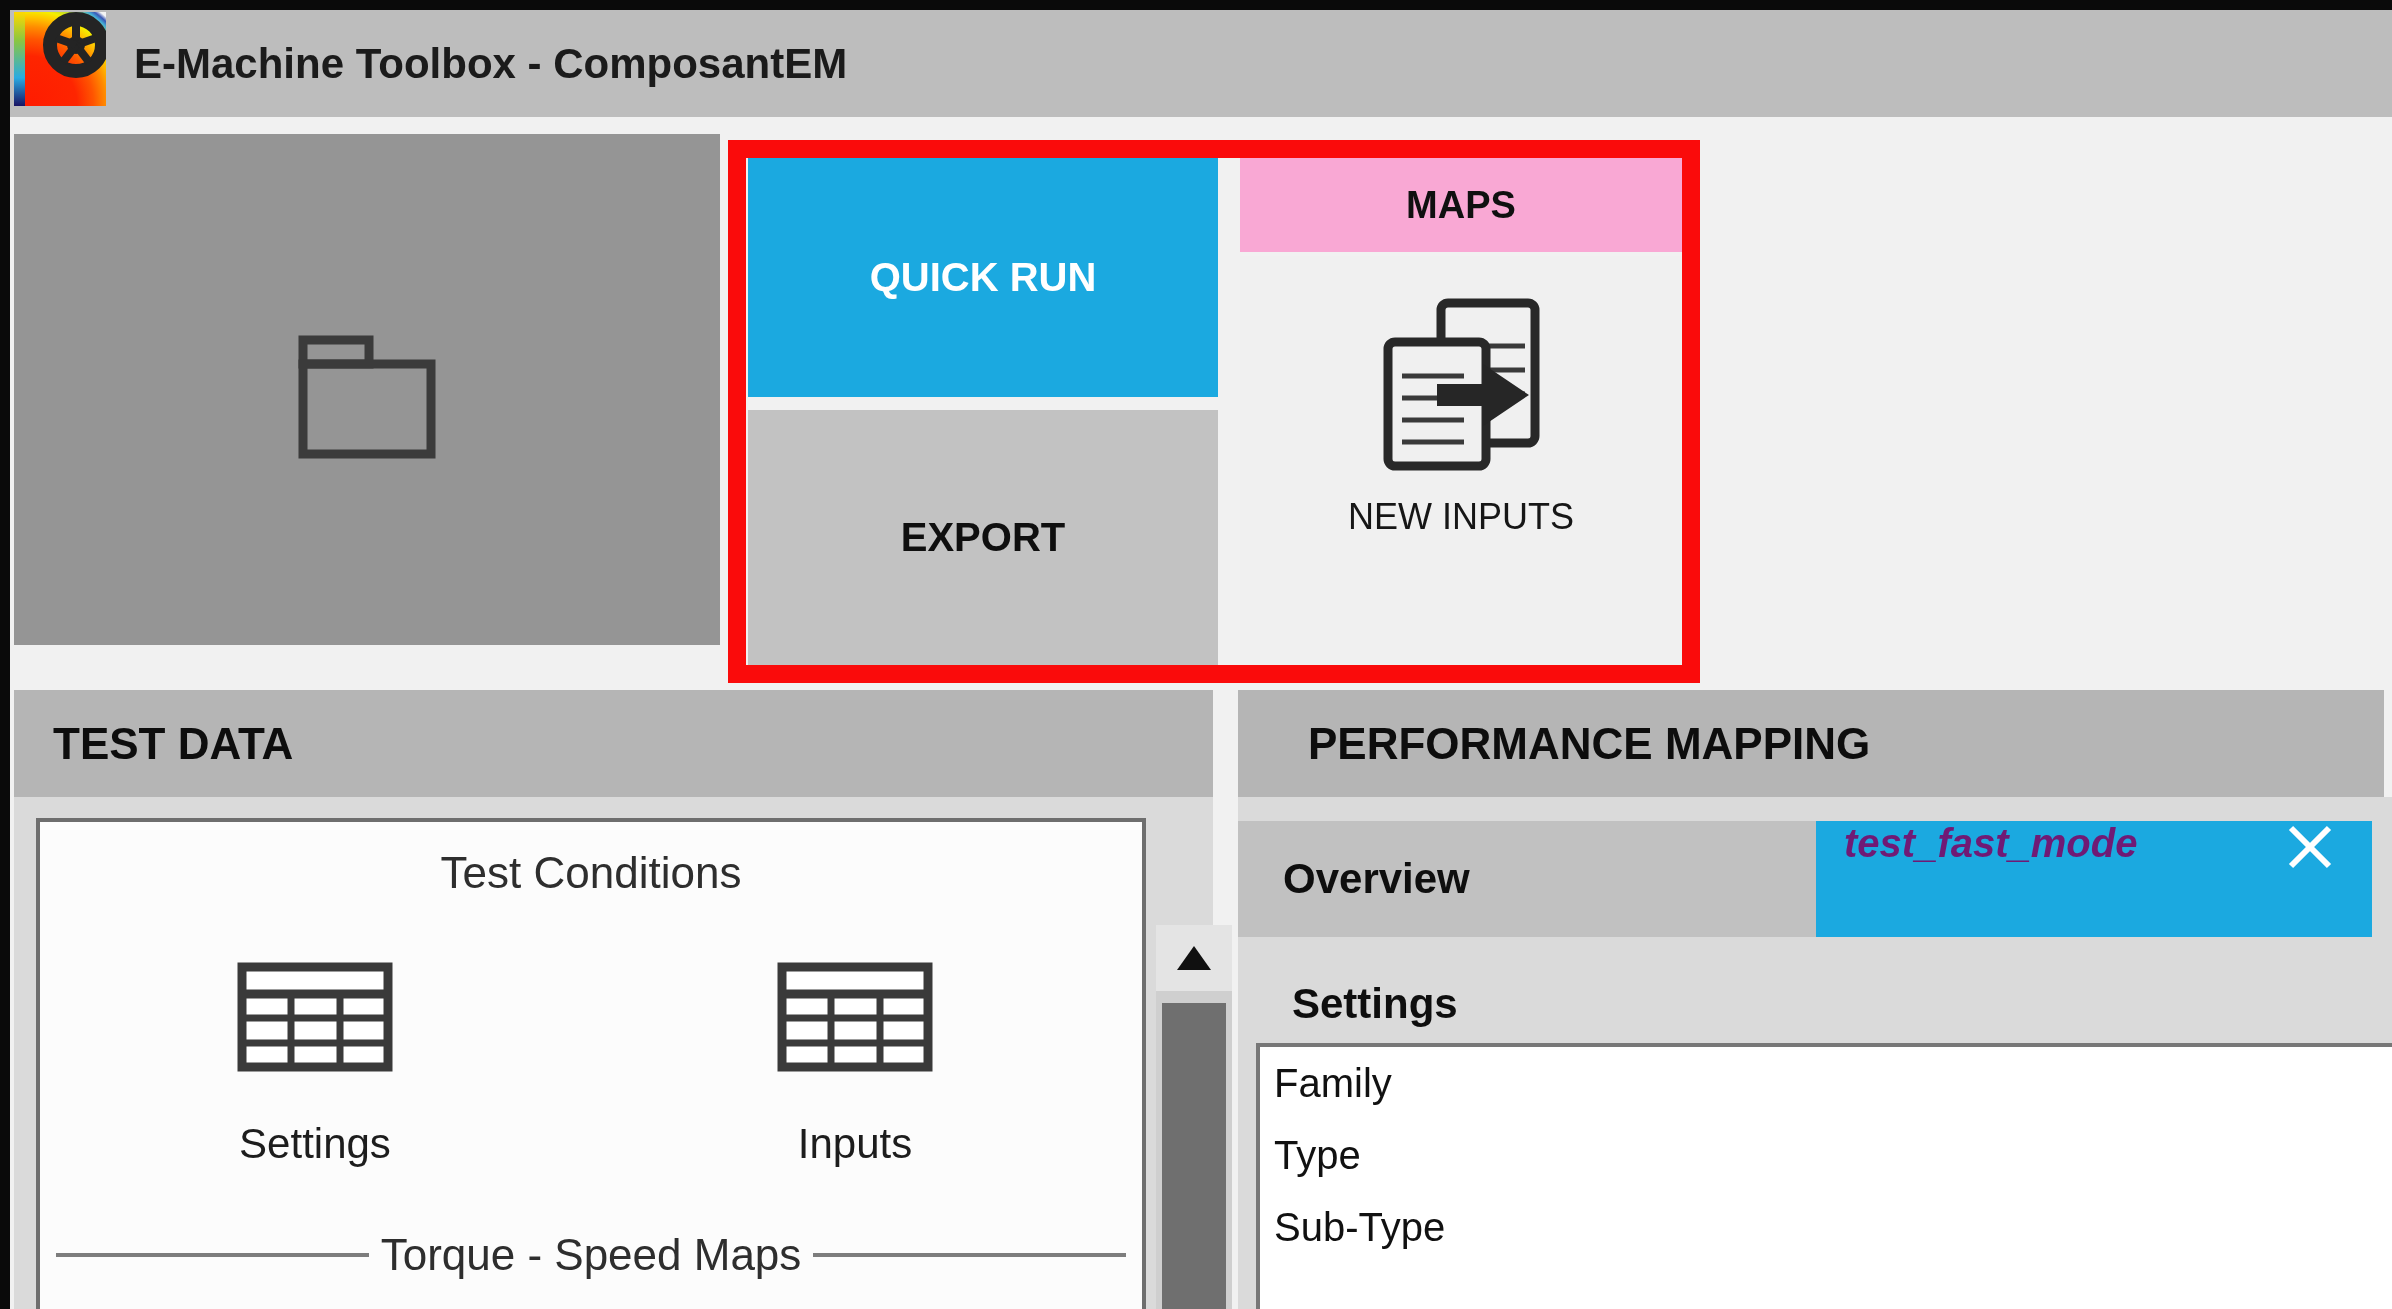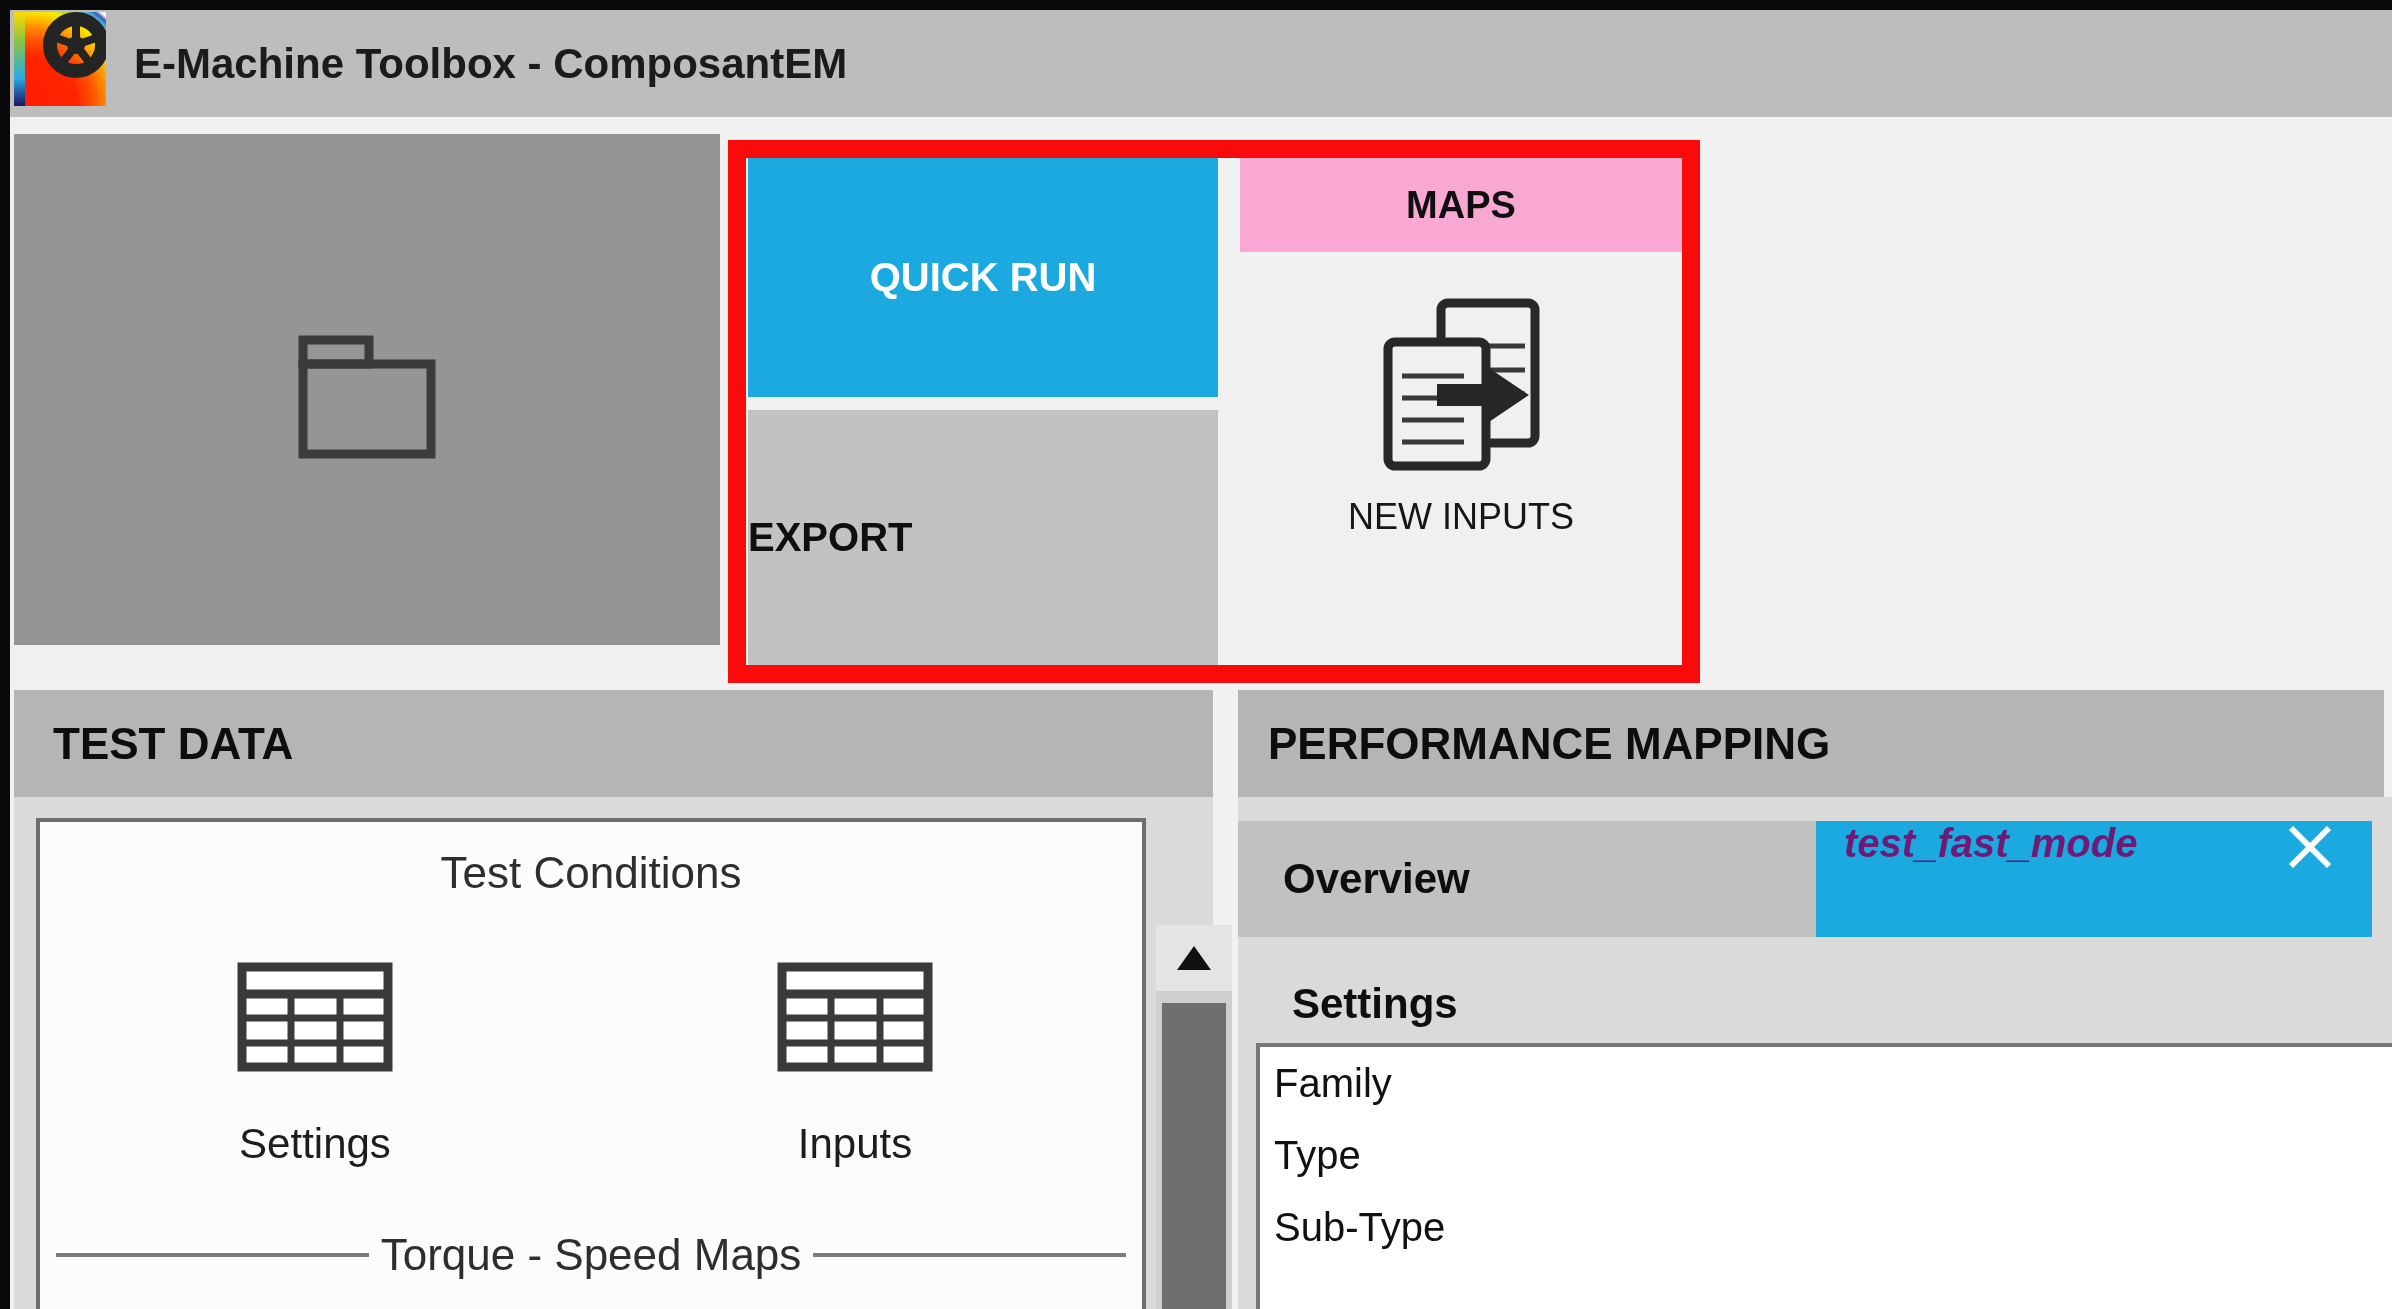--- a/index.html
+++ b/index.html
@@ -24,21 +24,21 @@
   .toolbar{ position:absolute; left:10px; top:117px; width:2382px; height:573px; background:#f1f1f1; }
   .folder-panel{ position:absolute; left:4px; top:17px; width:706px; height:511px; background:#959595; }
   .folder-panel svg{ position:absolute; left:283px; top:200px; }
 
   .red-rect{ position:absolute; left:718px; top:23px; width:972px; height:543px;
              border:18px solid #fa0b0b; }
   .tab-quickrun{ position:absolute; left:2px; top:0; width:470px; height:239px; background:#1ba9e0;
      color:#ffffff; display:flex; align-items:center; justify-content:center;
      font-size:40px; font-weight:bold; }
   .tab-export{ position:absolute; left:2px; top:252px; width:470px; height:255px; background:#c2c2c2;
-     color:#0f0f0f; display:flex; align-items:center; justify-content:flex-start;
+     color:#0f0f0f; display:flex; align-items:center; justify-content:center;
      font-size:40px; font-weight:bold; }
   .maps-header{ position:absolute; left:494px; top:0; width:442px; height:94px; background:#f9a8d4;
      color:#101010; display:flex; align-items:center; justify-content:center;
      font-size:38px; font-weight:bold; }
   .maps-body{ position:absolute; left:494px; top:98px; width:442px; height:409px; background:#f0f0f0;
      text-align:center; }
   .maps-body svg{ display:block; margin:42px auto 0; }
   .newinputs-label{ margin-top:24px; font-size:36px; color:#161616; }
 
   
@@ -59,21 +59,21 @@
   .ti-settings{ left:125px; } .ti-inputs{ left:665px; }
   .ti-item .lbl{ margin-top:44px; font-size:42px; color:#1d1d1d; }
 
   .scrollbar{ position:absolute; left:1142px; top:128px; width:76px; height:500px; background:#cfcfcf; }
   .sb-btn{ height:66px; background:#e4e4e4; display:flex; align-items:center; justify-content:center; }
   .sb-arrow{ width:0; height:0; border-left:17px solid transparent; border-right:17px solid transparent;
      border-bottom:24px solid #101010; }
   .sb-thumb{ position:absolute; left:6px; top:78px; width:64px; height:430px; background:#6f6f6f; }
 
   .perf-bar{ position:absolute; left:1228px; top:0; width:1146px; height:107px; background:#b5b5b5;
-     display:flex; align-items:center; padding-left:30px;
+     display:flex; align-items:center; padding-left:70px;
      font-size:44px; font-weight:bold; color:#0d0d0d; }
   .right-body{ position:absolute; left:1228px; top:107px; width:1154px; height:616px; background:#dadada; }
   .overview-strip{ position:absolute; left:0; top:24px; width:578px; height:116px; background:#c1c1c1;
      display:flex; align-items:center; padding-left:45px;
      font-size:42px; font-weight:bold; color:#0e0e0e; }
   .active-tab{ position:absolute; left:578px; top:24px; width:556px; height:116px; background:#1ba9e0;
      color:#701a75; display:flex; align-items:flex-start; justify-content:space-between;
      padding:0 36px 0 28px; font-size:40px; font-weight:bold;font-style:italic; }
   .settings-hdr{ position:absolute; left:54px; top:168px; height:78px; display:flex; align-items:center;
      font-size:42px; font-weight:bold; color:#0e0e0e; }

